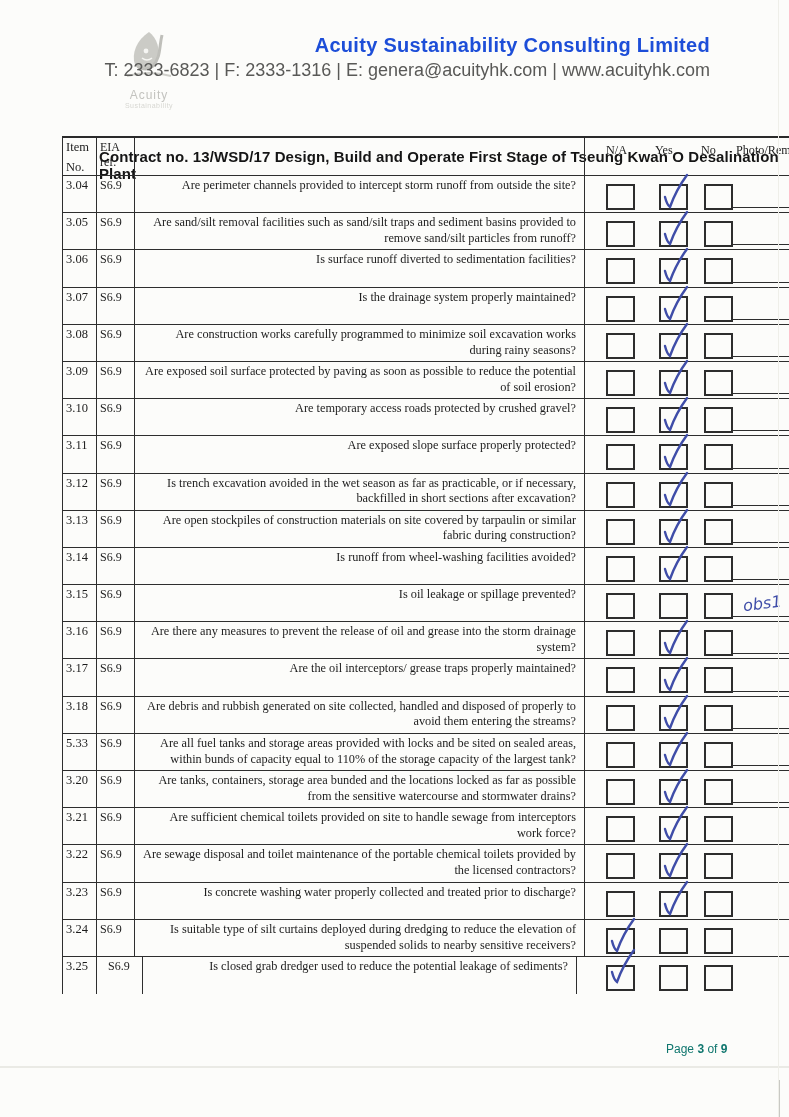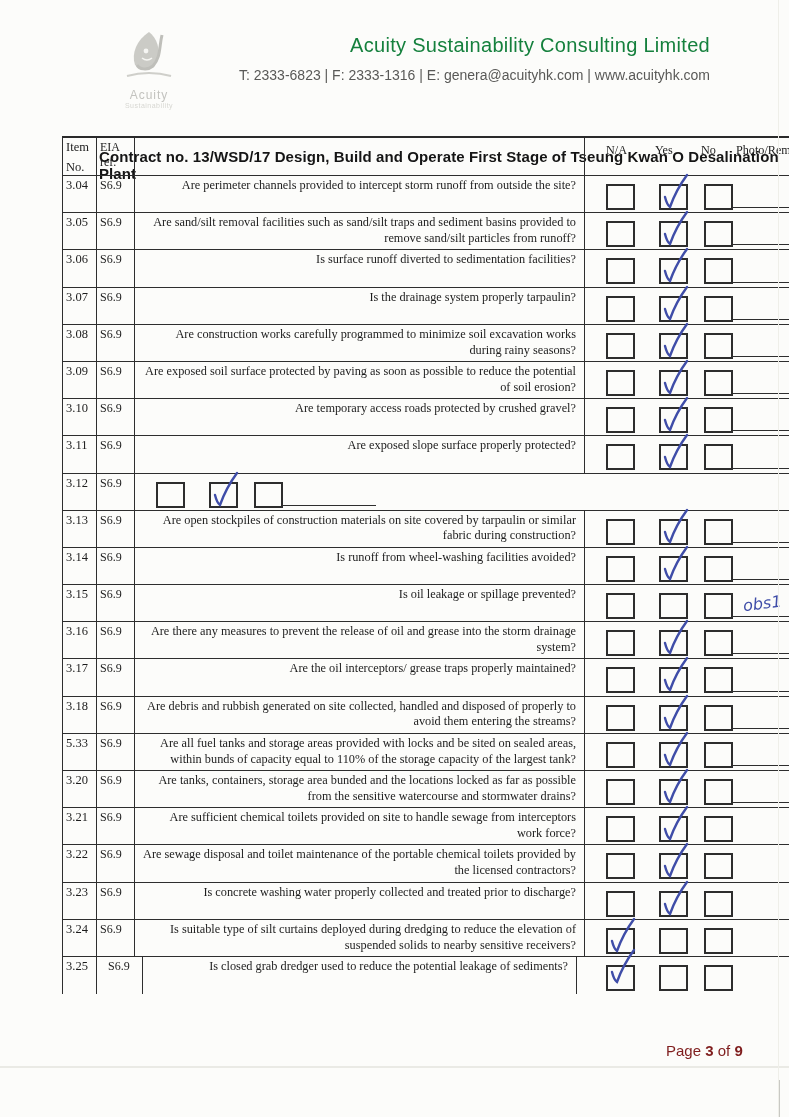--- a/index.html
+++ b/index.html
@@ -4,23 +4,23 @@
 <style>
   html,body{margin:0;padding:0;background:#e9e9e5;}
   .page{position:relative;width:789px;height:1117px;background:#fcfcfa;overflow:hidden;
         font-family:"Liberation Serif",serif;color:#1c1c1c;}
 
   
   .logo-wrap{position:absolute;left:104px;top:28px;width:90px;text-align:center;}
   .logo-word{font-family:Liberation Sans, sans-serif;font-size:12px;color:#c3c3bf;letter-spacing:1px;margin-top:2px;}
   .logo-sub{font-family:"Liberation Sans",sans-serif;font-size:7px;color:#d7d7d2;letter-spacing:.5px;}
   .lh-text{position:absolute;top:34px;right:79px;text-align:right;font-family:"Liberation Sans",sans-serif;}
-  .company{font-size:20px;font-weight:normal;color:#15803d;letter-spacing:.3px;}
+  .company{font-size:20px;font-weight:bold;color:#1d4ed8;letter-spacing:.3px;}
   .addr{font-size:13.5px;color:#595957;margin-top:7px;}
-  .contacts{font-size:14px;color:#595957;margin-top:10px;}
+  .contacts{font-size:18px;color:#595957;margin-top:3px;}
 
   
   .contract-title{position:absolute;left:99px;top:103px;font-family:"Liberation Sans",sans-serif;
                   font-size:15px;font-weight:bold;color:#151515;letter-spacing:.1px;margin-top:45px;}
 
   
   .tbl{position:absolute;left:62px;top:136px;width:776px;box-sizing:border-box;
        border-top:2.2px solid #2a2a2a;border-left:1.6px solid #2e2e2e;border-right:1.6px solid #2e2e2e;}
   .trow{display:flex;box-sizing:border-box;border-bottom:1.6px solid #2e2e2e;height:37.2px;position:relative;}
   .trow:last-child{border-bottom:none;gap:8px;}
@@ -41,21 +41,21 @@
   .cb.checked .tick{display:block;}
   .cb.checked.tall .tick{top:-27px;height:54px;}
 
   
   .rline{position:absolute;left:147px;bottom:4px;width:94px;border-bottom:1.8px solid #2e2e2e;}
   .rtext{position:absolute;left:158px;bottom:8px;font-size:16px;font-style:italic;
          color:var(--ink,#3f4da8);transform:rotate(-7deg);font-family:"DejaVu Sans",sans-serif;}
 
   
   .footer{position:absolute;left:666px;top:1042px;font-family:"Liberation Sans",sans-serif;
-          font-size:15px;color:#7f1d1d;text-align:right;}
+          font-size:12px;color:#0f766e;text-align:right;}
   .footer b{font-weight:bold;}
   .band{position:absolute;left:0;top:1066px;width:100%;height:2px;background:#eaeae5;}
   .edge-right{position:absolute;right:9px;top:1080px;width:1.5px;height:37px;background:#c9c9c4;}
   .edge-right2{position:absolute;right:10px;top:0;width:1px;height:1117px;background:#efefe9;}
 </style>
 </head>
 <body>
 
 <div class="page">
 
@@ -150,21 +150,21 @@
         <span class="cb cb-no">
           
         </span>
         <span class="rline"></span>
         <span class="rtext"></span>
       </div>
     </div>
         <div class="trow">
       <div class="c-item">3.07</div>
       <div class="c-eia">S6.9</div>
-      <div class="c-q">Is the drainage system properly tarpaulin?</div>
+      <div class="c-q">Is the drainage system properly maintained?</div>
       <div class="c-checks">
         <span class="cb cb-na">
           
         </span>
         <span class="cb cb-yes checked">
           <svg class="tick" viewBox="0 0 34 42">
             <path d="M8 26 Q10 34 13 36 Q19 19 30 4" fill="none" stroke="currentColor" stroke-width="2.4" stroke-linecap="round"></path>
           </svg>
         </span>
         <span class="cb cb-no">
@@ -250,20 +250,21 @@
         <span class="cb cb-no">
           
         </span>
         <span class="rline"></span>
         <span class="rtext"></span>
       </div>
     </div>
         <div class="trow">
       <div class="c-item">3.12</div>
       <div class="c-eia">S6.9</div>
+      <div class="c-q">Is trench excavation avoided in the wet season as far as practicable, or if necessary, backfilled in short sections after excavation?</div>
       <div class="c-checks">
         <span class="cb cb-na">
           
         </span>
         <span class="cb cb-yes checked">
           <svg class="tick" viewBox="0 0 34 42">
             <path d="M8 26 Q10 34 13 36 Q19 19 30 4" fill="none" stroke="currentColor" stroke-width="2.4" stroke-linecap="round"></path>
           </svg>
         </span>
         <span class="cb cb-no">

